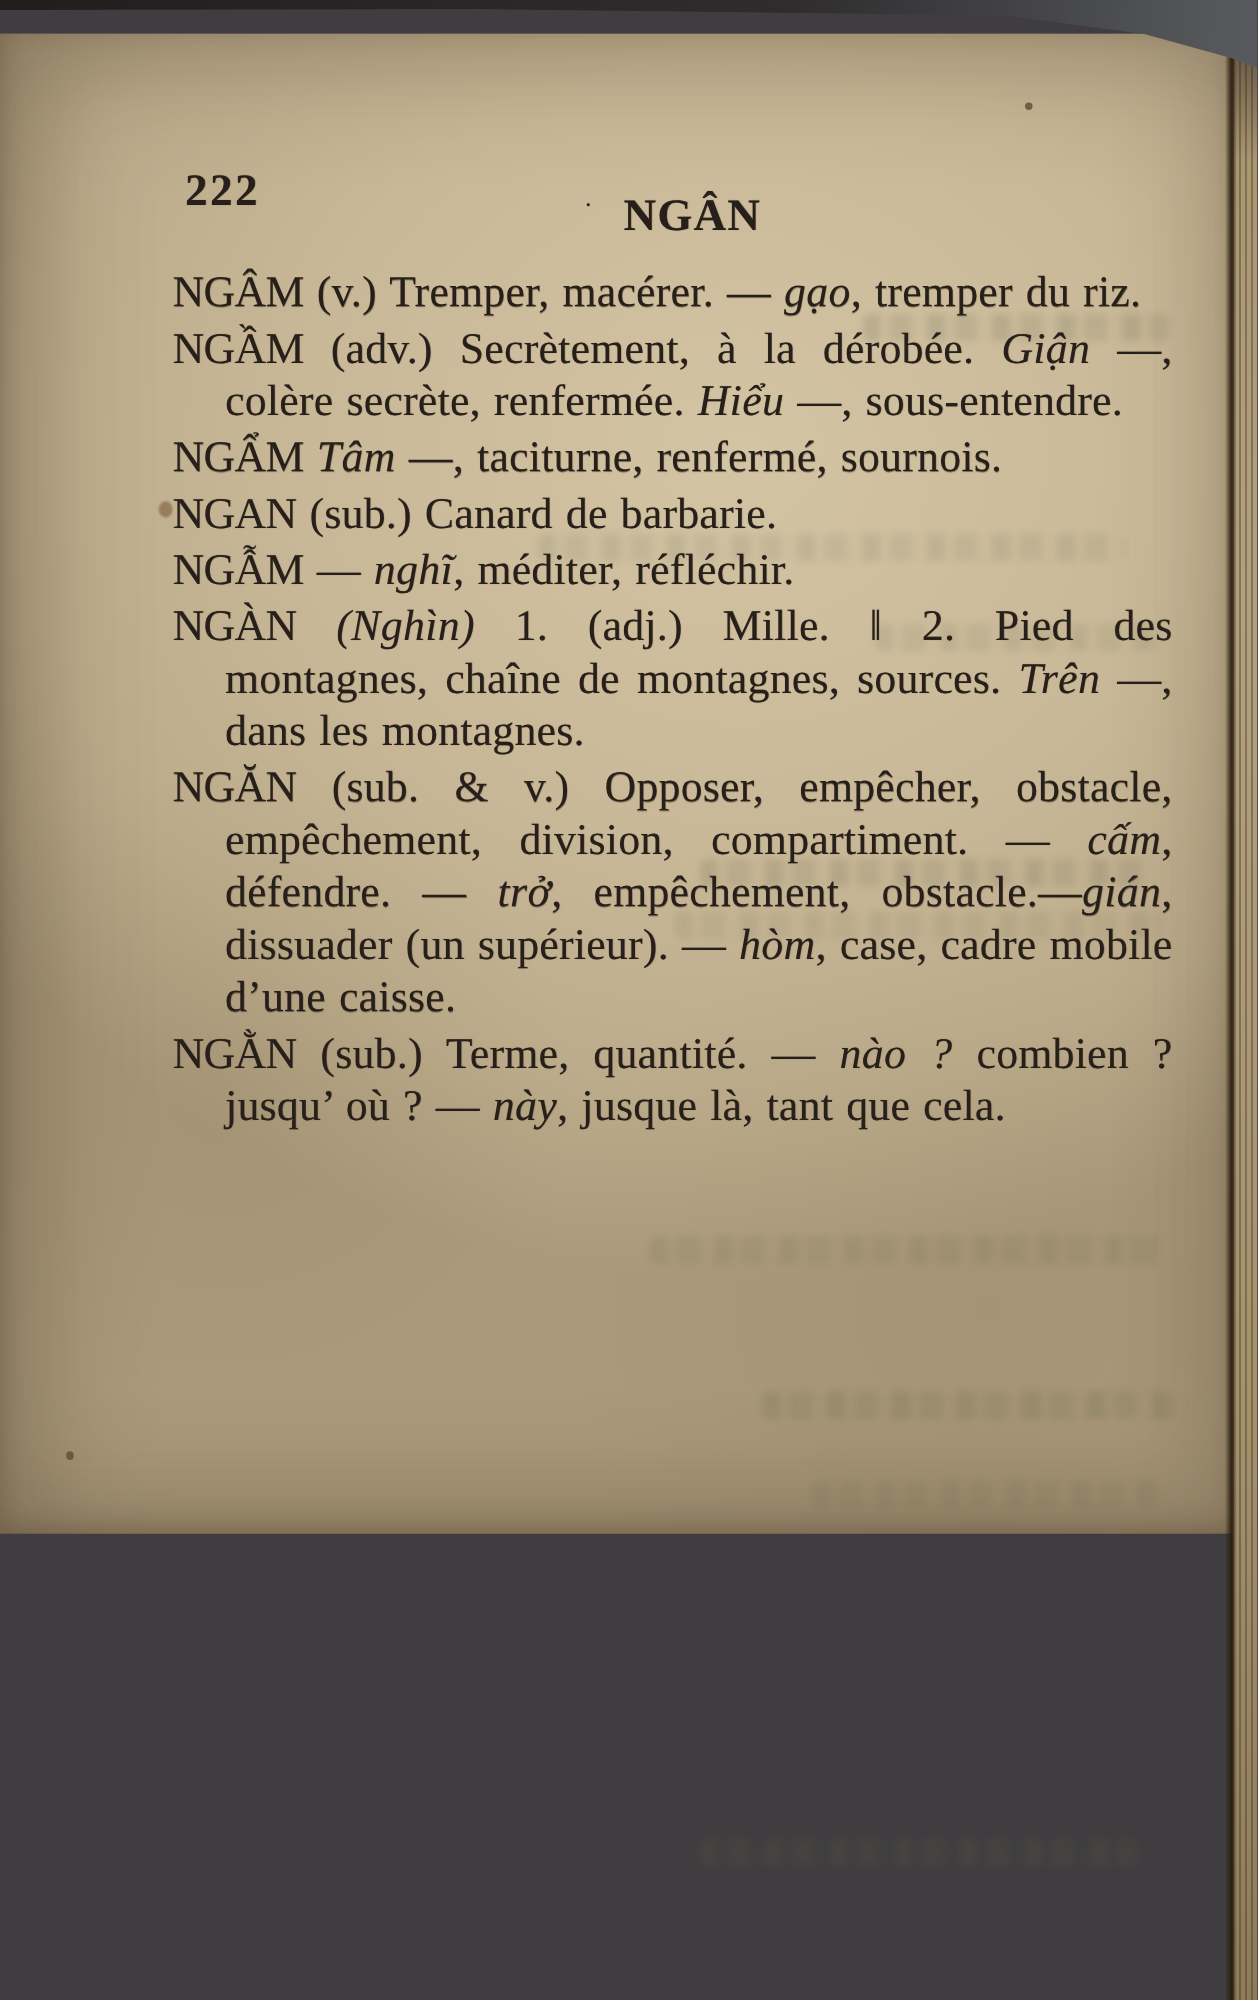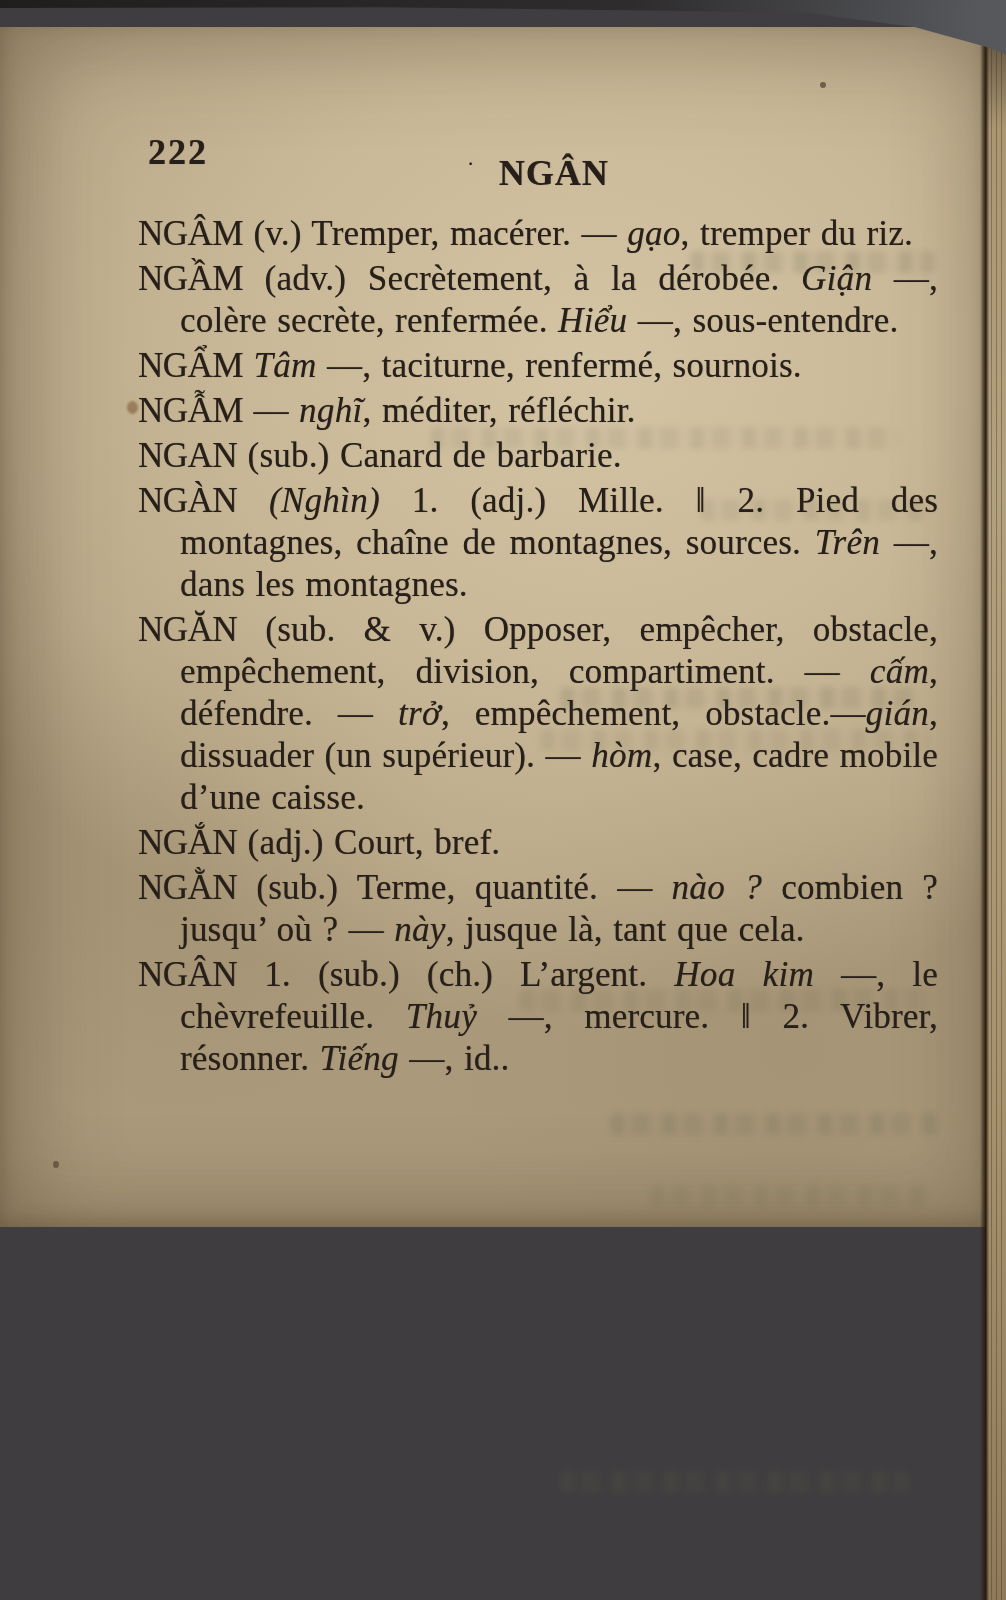--- a/index.html
+++ b/index.html
@@ -98,34 +98,32 @@
     <div class="entries">
 
       <p class="entry"><b class="hw">NGÂM</b><span> (v.) Tremper, macérer. — </span><i class="vn">gạo</i><span>, tremper du riz.</span></p>
 
 
 
       <p class="entry"><b class="hw">NGẦM</b><span> (adv.) Secrètement, à la dérobée. </span><i class="vn">Giận</i><span> —, colère secrète, renfermée. </span><i class="vn">Hiểu</i><span> —, sous-entendre.</span></p>
 
       <p class="entry"><b class="hw">NGẨM</b><span> </span><i class="vn">Tâm</i><span> —, taciturne, renfermé, sournois.</span></p>
 
+      <p class="entry"><b class="hw">NGAN</b><span> (sub.) Canard de barbarie.</span></p>
+
       <p class="entry"><b class="hw">NGẪM</b><span> — </span><i class="vn">nghĩ</i><span>, méditer, réfléchir.</span></p>
-
-      <p class="entry"><b class="hw">NGAN</b><span> (sub.) Canard de barbarie.</span></p>
 
 
       <p class="entry"><b class="hw">NGÀN</b><span> </span><i class="vn">(Nghìn)</i><span> 1. (adj.) Mille. ‖ 2. Pied des montagnes, chaîne de montagnes, sources. </span><i class="vn">Trên</i><span> —, dans les montagnes.</span></p>
 
       <p class="entry"><b class="hw">NGĂN</b><span> (sub. &amp; v.) Opposer, empêcher, obstacle, empêchement, division, compartiment. — </span><i class="vn">cấm</i><span>, défendre. — </span><i class="vn">trở</i><span>, empêchement, obstacle.—</span><i class="vn">gián</i><span>, dissuader (un supérieur). — </span><i class="vn">hòm</i><span>, case, cadre mobile d’une caisse.</span></p>
 
-      <p class="entry"><b class="hw">NGẮN</b><span> (adj.) Court, bref.</span></p>
 
       <p class="entry"><b class="hw">NGẰN</b><span> (sub.) Terme, quantité. — </span><i class="vn">nào ?</i><span> combien ? jusqu’ où ? — </span><i class="vn">này</i><span>, jusque là, tant que cela.</span></p>
 
-      <p class="entry"><b class="hw">NGÂN</b><span> 1. (sub.) (ch.) L’argent. </span><i class="vn">Hoa kim</i><span> —, le chèvrefeuille. </span><i class="vn">Thuỷ</i><span> —, mercure. ‖ 2. Vibrer, résonner. </span><i class="vn">Tiếng</i><span> —, id..</span></p>
 
     </div>
   </div>
 </div>
 
 <div class="edge-stack"></div>
 <div class="seam"></div>
 <div class="top-shadow"></div>
 
 </body></html>

